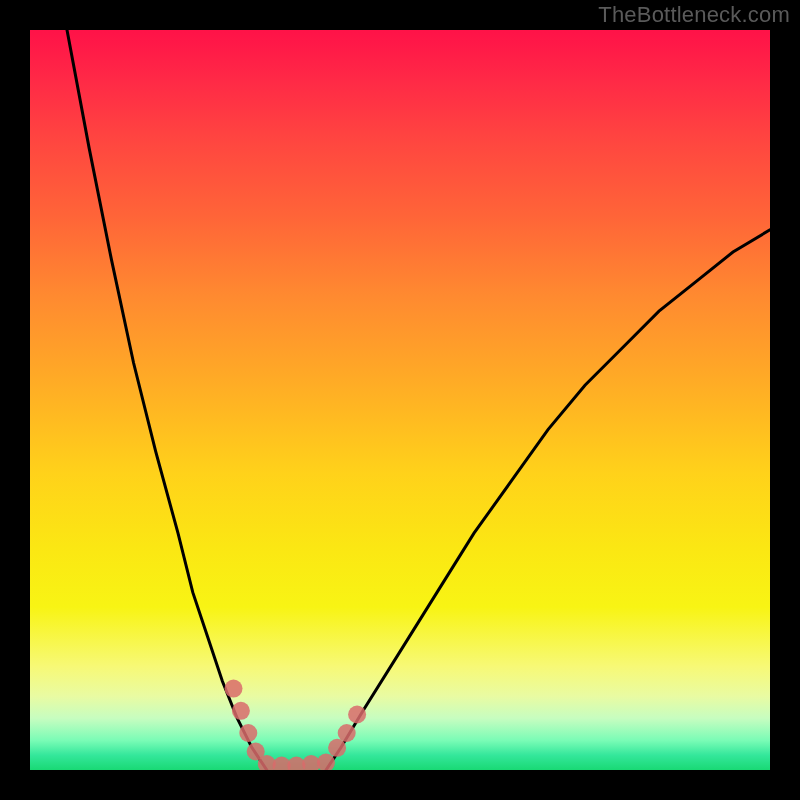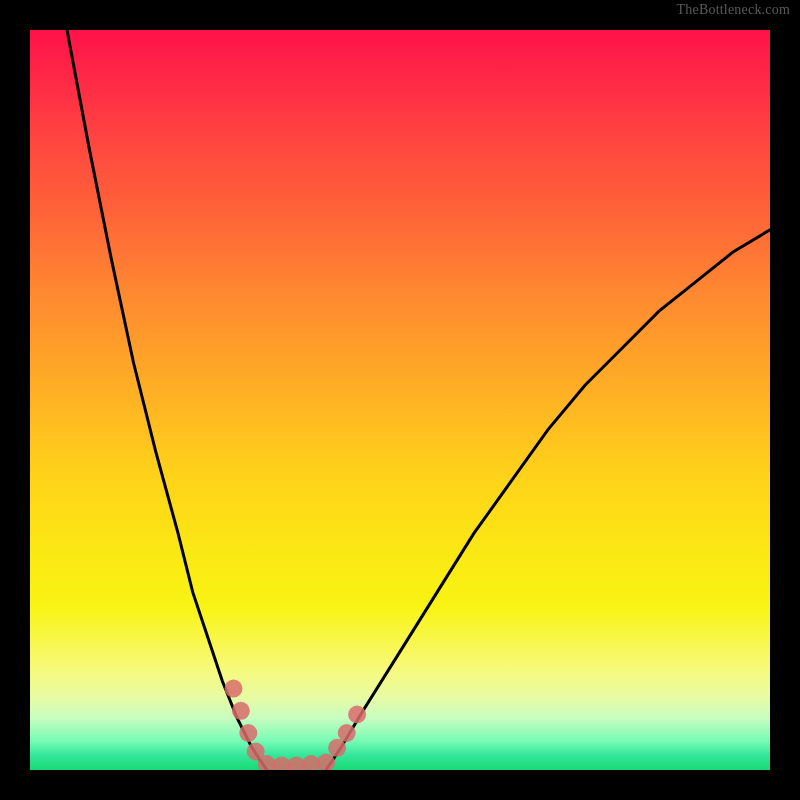--- a/index.html
+++ b/index.html
@@ -14,25 +14,24 @@
   .outer {
     position: relative;
     width: 800px;
     height: 800px;
     background: #000;
   }
   .watermark {
     position: absolute;
     top: 2px;
     right: 10px;
-    font-size: 14px;
+    font-size: 22px;
     color: #5a5a5a;
     letter-spacing: 0.2px;
     z-index: 10;
-    font-family: Liberation Serif, serif;
   }
   .plot {
     position: absolute;
     top: 30px;
     left: 30px;
     width: 740px;
     height: 740px;
   }
   .gradient {
     position: absolute;

